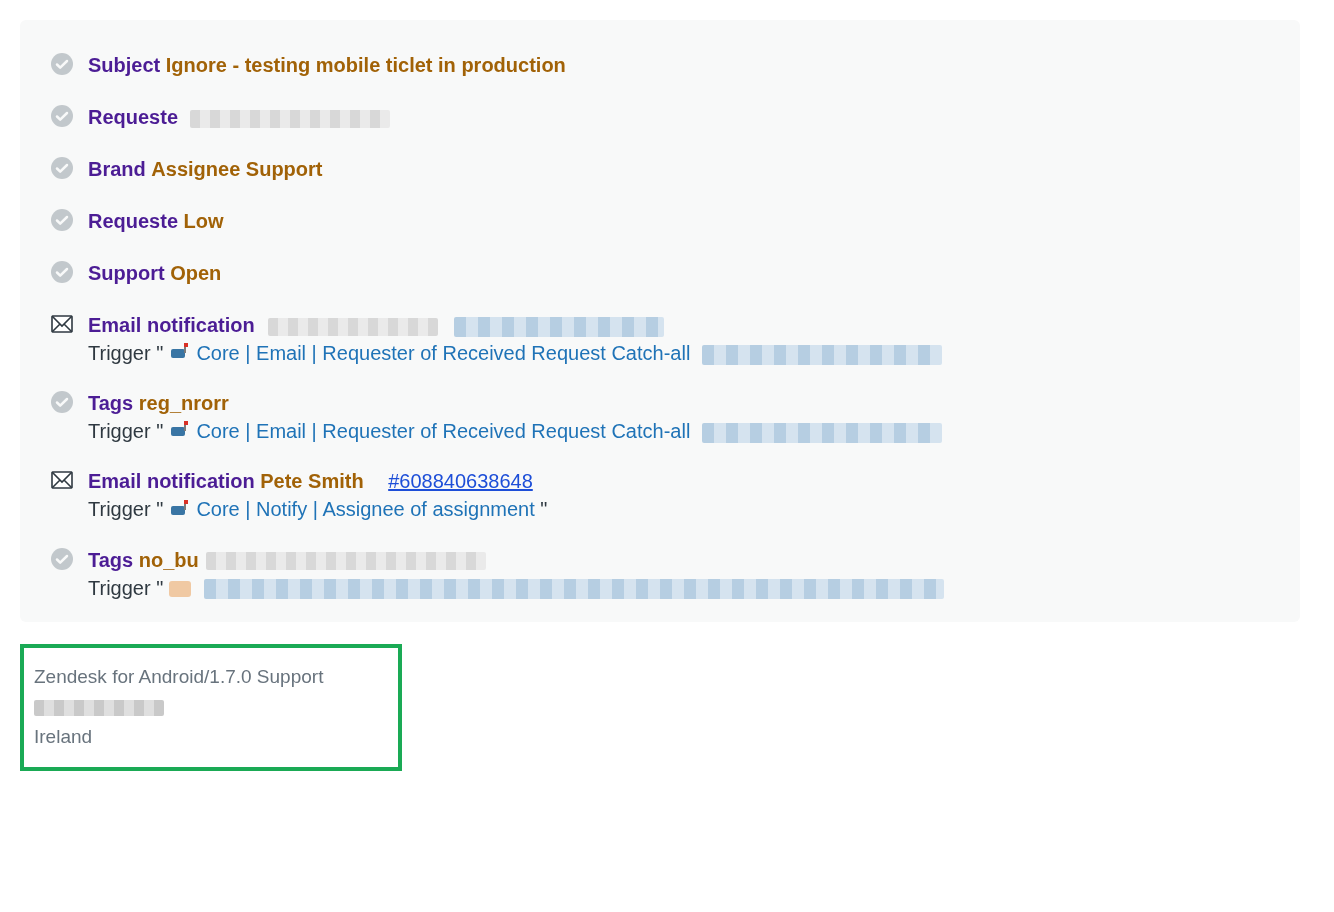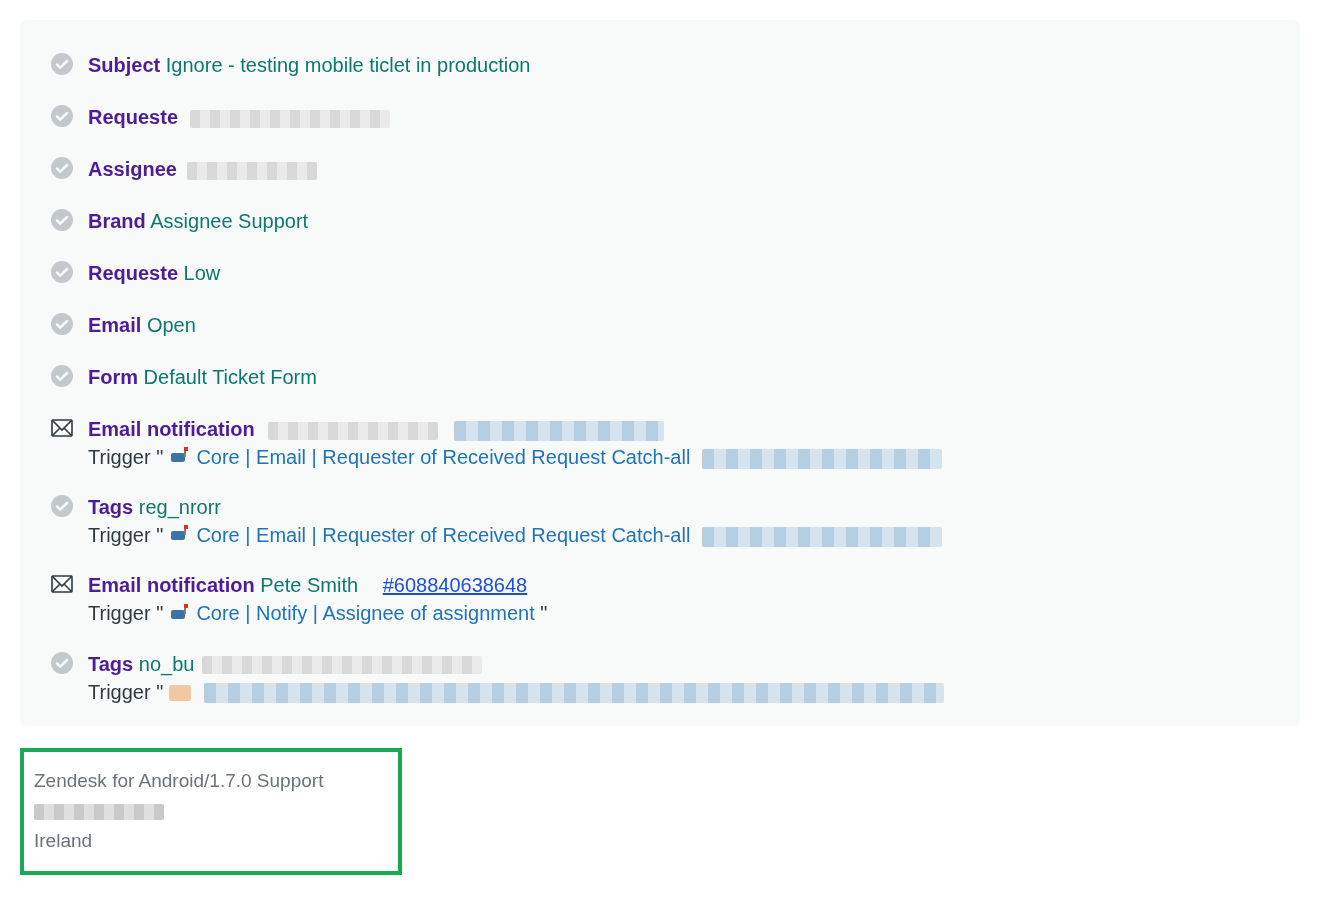--- a/index.html
+++ b/index.html
@@ -37,22 +37,22 @@
     flex: 1;
   }
   .event-line {
     line-height: 1.5;
   }
   .label {
     font-weight: 700;
     color: #4c1d95;
   }
   .value {
-    font-weight: 400;
-    color: #0f766e;
+    font-weight: 700;
+    color: #a16207;
   }
   .trigger-line {
     color: #2f3941;
     margin-top: 2px;
   }
   .link {
     color: #1f73b7;
     text-decoration: none;
   }
   .ref {
@@ -135,34 +135,20 @@
         </svg>
     </span>
     <div class="event-body">
       <div class="event-line">
         <span class="label">Requeste</span>
         <span class="redact" style="width:200px;margin-left:6px;"></span>
       </div>
     </div>
   </div>
 
-  <div class="event">
-    <span class="event-icon">
-      <svg viewBox="0 0 24 24" fill="#c2c8cc">
-          <circle cx="12" cy="12" r="11"></circle>
-          <path d="M7 12.5l3.2 3.2L17 9" stroke="#f8f9f9" stroke-width="2.5" fill="none" stroke-linecap="round" stroke-linejoin="round"></path>
-        </svg>
-    </span>
-    <div class="event-body">
-      <div class="event-line">
-        <span class="label">Assignee</span>
-        <span class="redact" style="width:130px;margin-left:4px;"></span>
-      </div>
-    </div>
-  </div>
 
 
   <div class="event">
     <span class="event-icon">
       <svg viewBox="0 0 24 24" fill="#c2c8cc">
           <circle cx="12" cy="12" r="11"></circle>
           <path d="M7 12.5l3.2 3.2L17 9" stroke="#f8f9f9" stroke-width="2.5" fill="none" stroke-linecap="round" stroke-linejoin="round"></path>
         </svg>
     </span>
     <div class="event-body">
@@ -192,42 +178,27 @@
 
   <div class="event">
     <span class="event-icon">
       <svg viewBox="0 0 24 24" fill="#c2c8cc">
           <circle cx="12" cy="12" r="11"></circle>
           <path d="M7 12.5l3.2 3.2L17 9" stroke="#f8f9f9" stroke-width="2.5" fill="none" stroke-linecap="round" stroke-linejoin="round"></path>
         </svg>
     </span>
     <div class="event-body">
       <div class="event-line">
-        <span class="label">Email</span>
+        <span class="label">Support</span>
         <span> </span>
         <span class="value">Open</span>
       </div>
     </div>
   </div>
 
-  <div class="event">
-    <span class="event-icon">
-      <svg viewBox="0 0 24 24" fill="#c2c8cc">
-          <circle cx="12" cy="12" r="11"></circle>
-          <path d="M7 12.5l3.2 3.2L17 9" stroke="#f8f9f9" stroke-width="2.5" fill="none" stroke-linecap="round" stroke-linejoin="round"></path>
-        </svg>
-    </span>
-    <div class="event-body">
-      <div class="event-line">
-        <span class="label">Form</span>
-        <span> </span>
-        <span class="value">Default Ticket Form</span>
-      </div>
-    </div>
-  </div>
 
   <div class="event">
     <span class="event-icon">
       <svg viewBox="0 0 24 24">
           <rect x="2" y="4" width="20" height="16" rx="1" fill="#fff" stroke="#2f3941" stroke-width="1.6"></rect>
           <path d="M2 4 L12 14 L22 4 M2 20 L10 12 M22 20 L14 12" stroke="#2f3941" stroke-width="1.6" fill="none"></path>
         </svg>
     </span>
     <div class="event-body">
       <div class="event-line">

